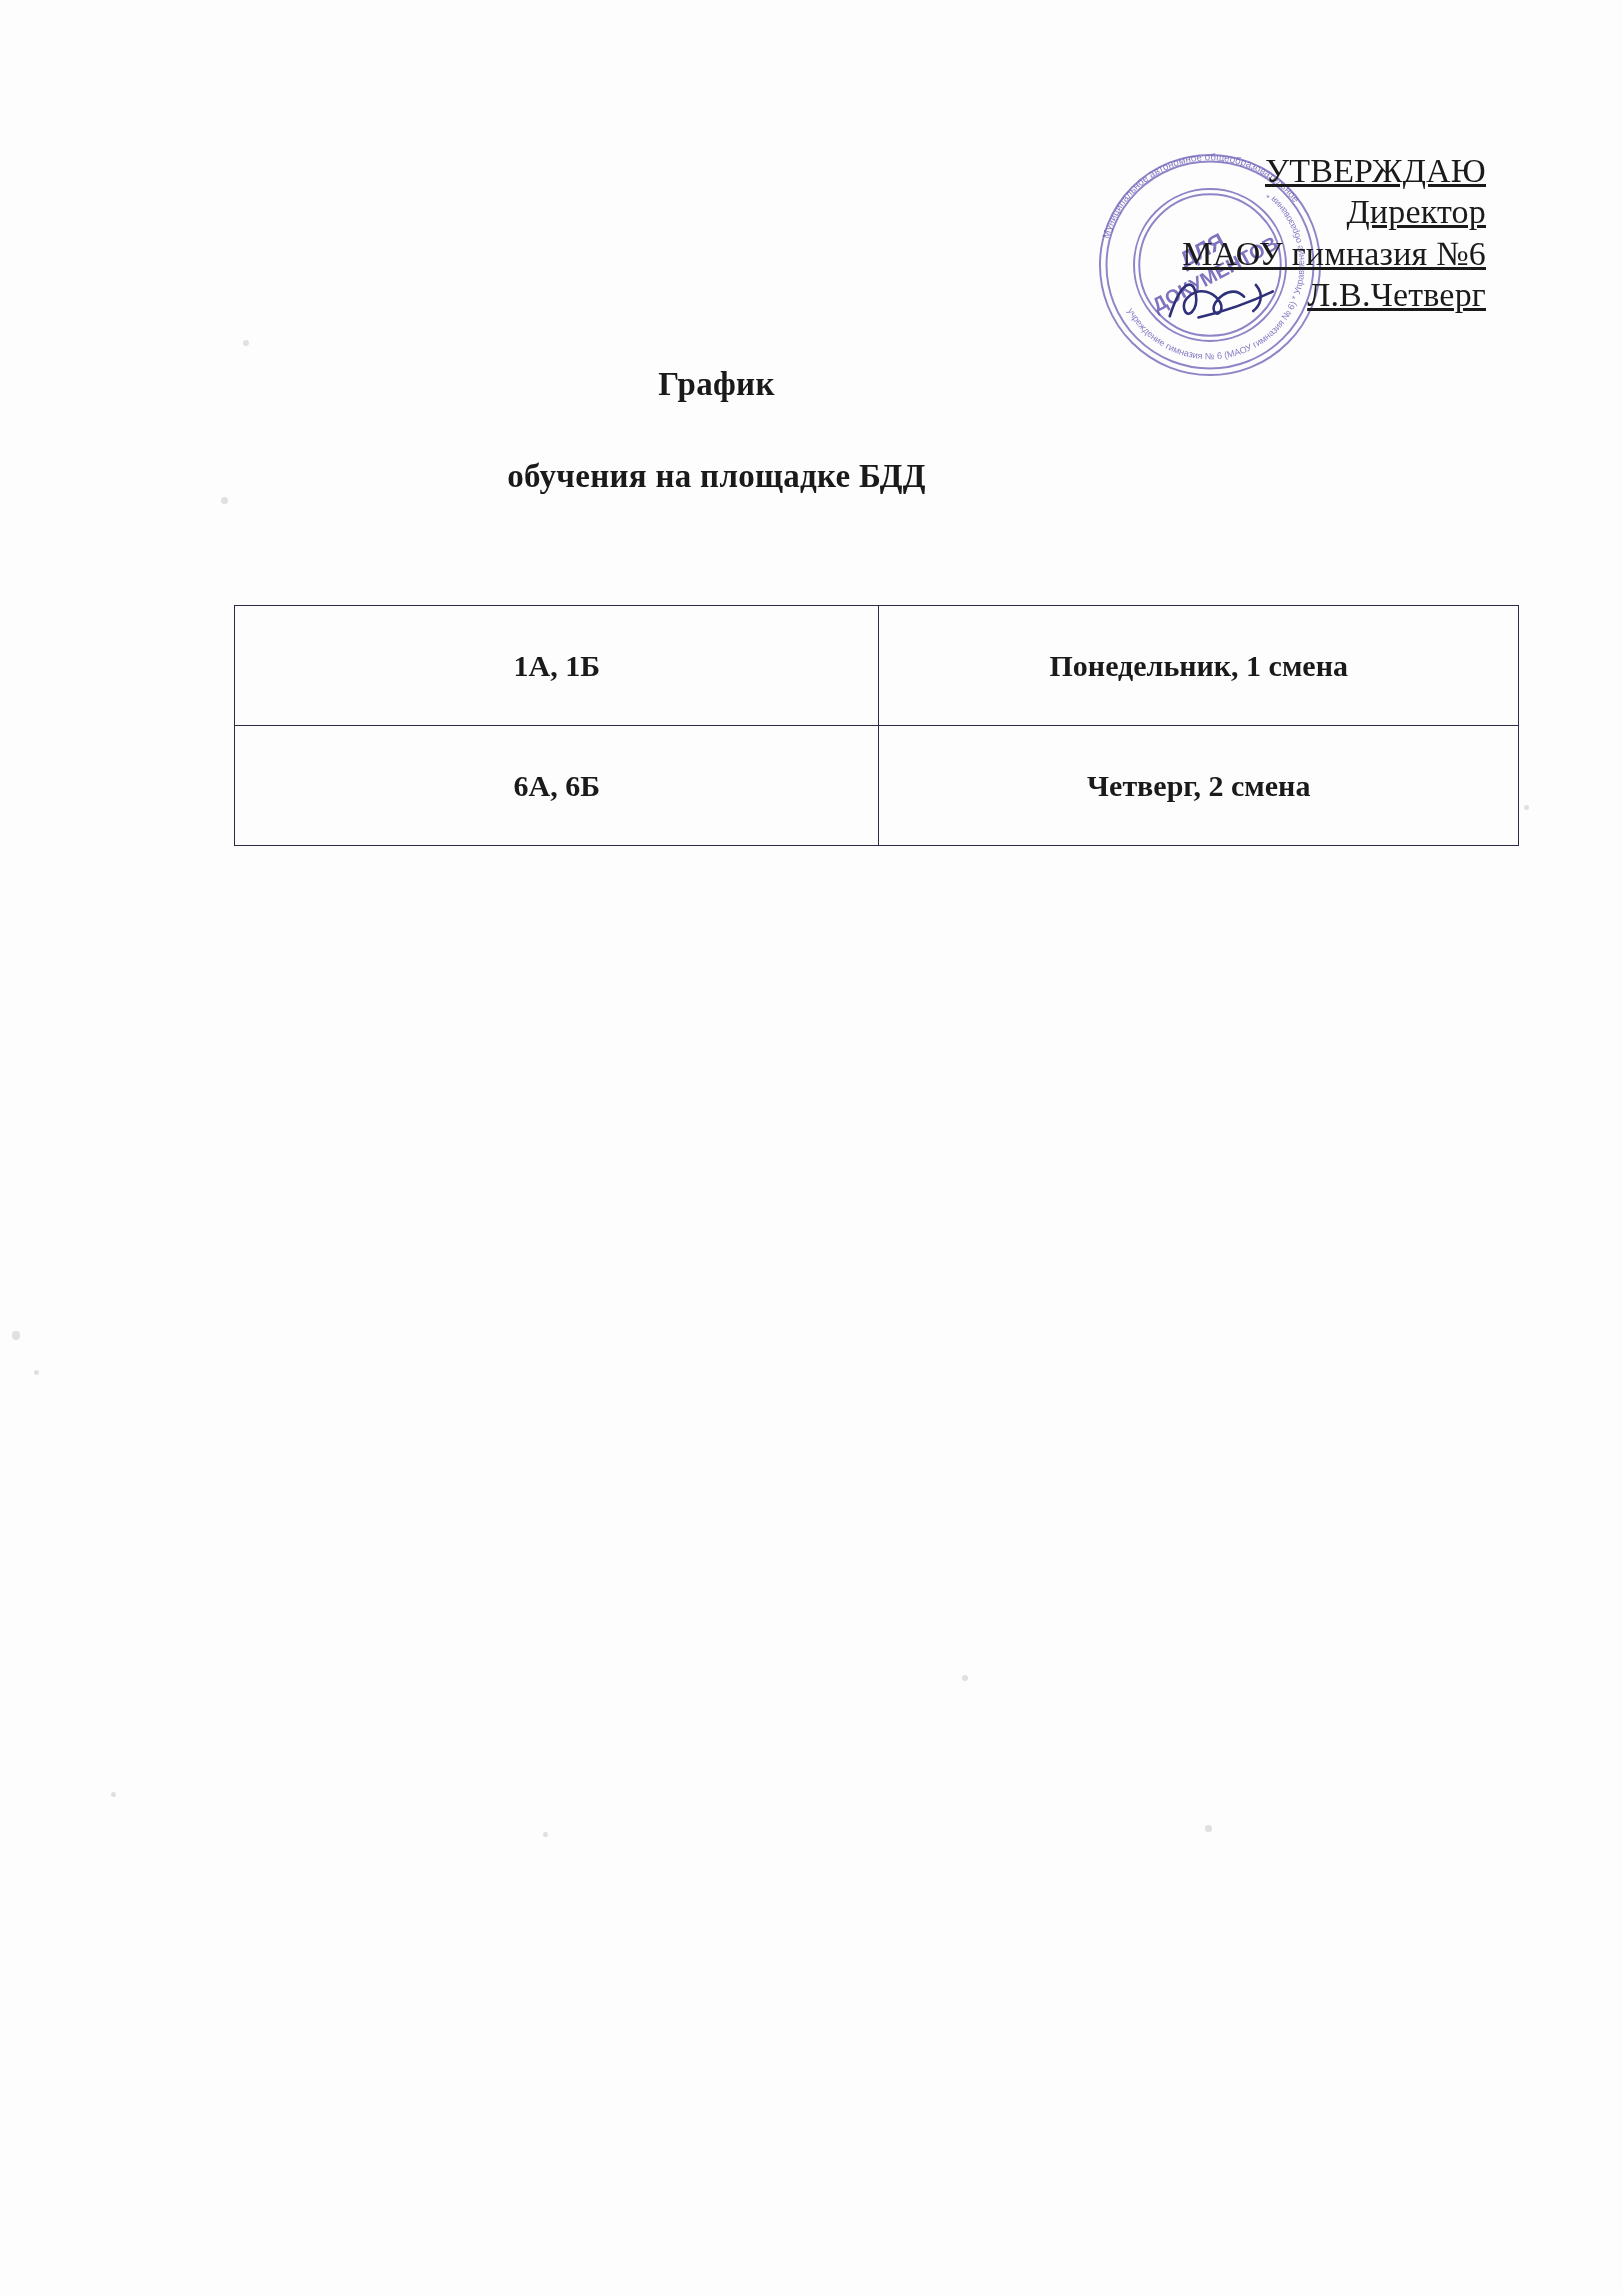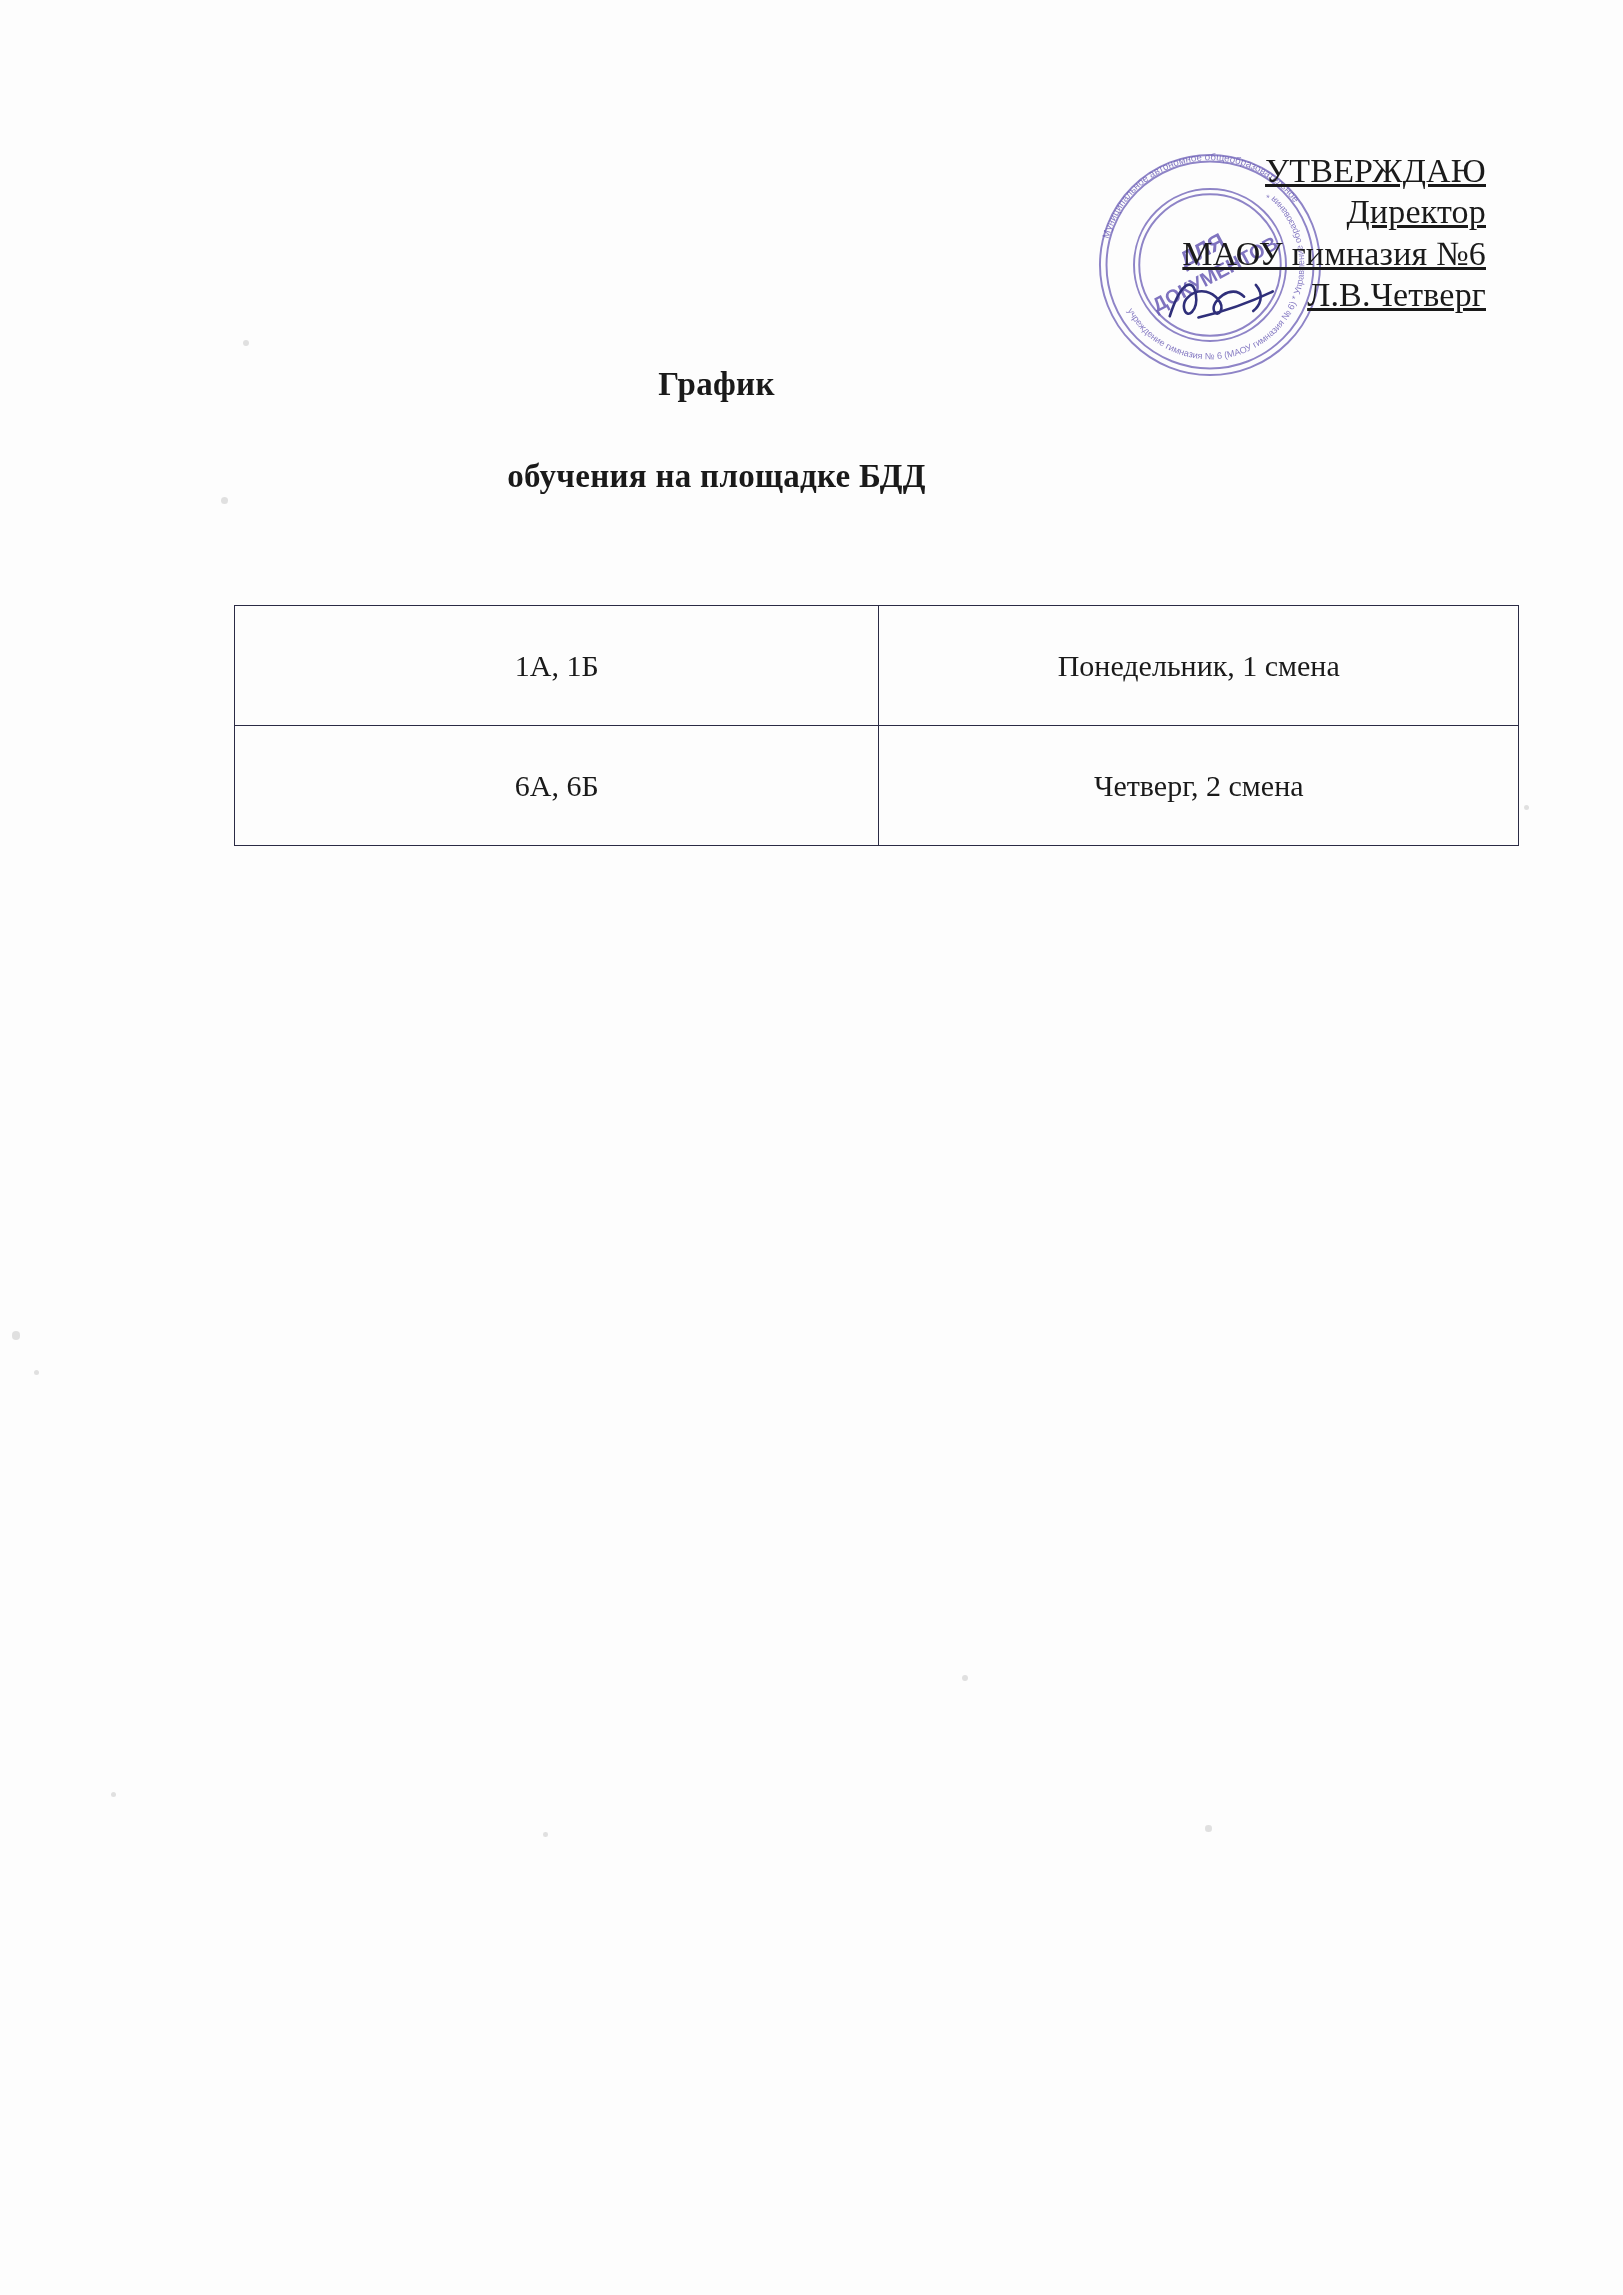--- a/index.html
+++ b/index.html
@@ -96,21 +96,21 @@
     border-collapse: collapse;
     width: 100%;
     table-layout: fixed;
   }
   table.schedule td {
     border: 1.3px solid #2b2b45;
     height: 119px;
     text-align: center;
     vertical-align: middle;
     font-size: 30px;
-    font-weight: normal;
+    font-weight: bold;
     padding: 0 11.8px;
   }
   table.schedule td.col-classes { width: 50.2%; }
   table.schedule td.col-day     { width: 49.8%; }
 
   
   .speck {
     position: absolute;
     background: #c9c9c9;
     border-radius: 50%;

